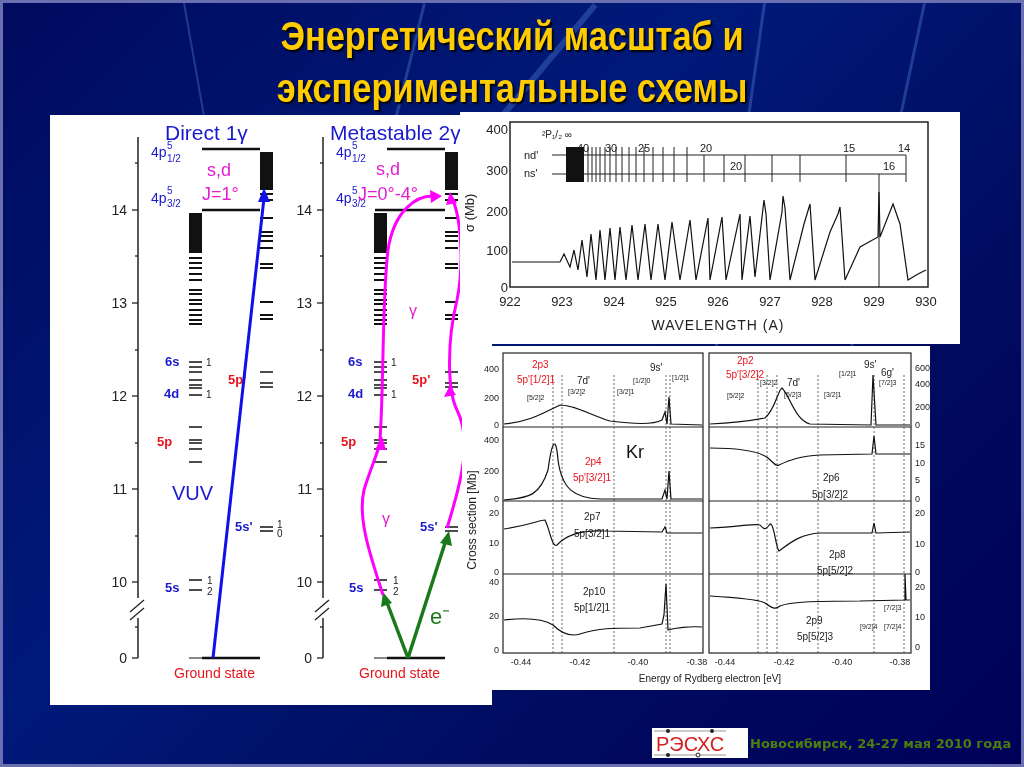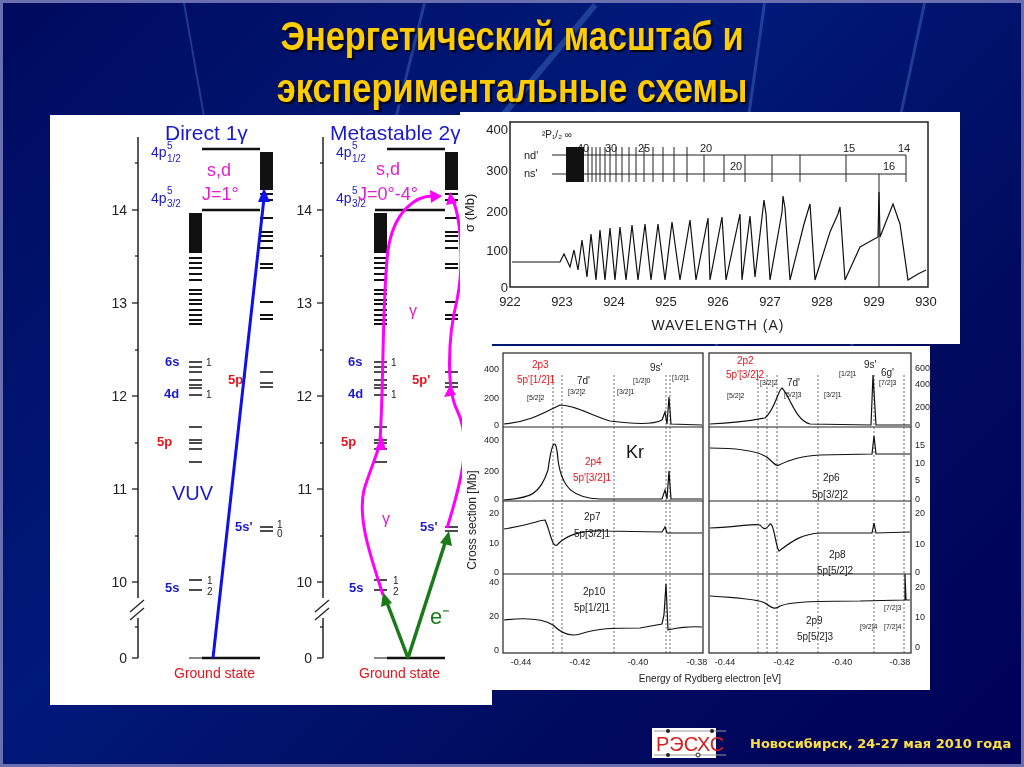--- a/index.html
+++ b/index.html
@@ -2,22 +2,22 @@
 <html><head>
 <meta charset="utf-8">
 <style>
   html,body{margin:0;padding:0;}
   body{width:1024px;height:767px;overflow:hidden;background:#000058;font-family:"Liberation Sans",sans-serif;position:relative;}
   .slide{position:absolute;left:0;top:0;width:1024px;height:767px;background:linear-gradient(135deg,#000a5e 0%,#001a7a 40%,#000c60 70%,#000058 100%);border:3px solid #6a6fb0;box-sizing:border-box;overflow:hidden;}
   .streak{position:absolute;background:rgba(90,140,220,0.35);transform-origin:0 0;}
   .title{position:absolute;left:0;top:10px;width:1024px;text-align:center;color:#ffcc00;font-family:"Liberation Sans",sans-serif;font-weight:bold;font-size:40px;line-height:52px;text-shadow:2px 2px 2px #000;letter-spacing:0px;transform:scaleX(0.86);}
   .panel{position:absolute;background:#fff;}
   svg text{font-family:"Liberation Sans",sans-serif;}
-  .footer-text{position:absolute;left:750px;top:736px;color:#fde047;font-weight:bold;font-size:13px;font-family:"DejaVu Sans",sans-serif;text-align:right;}
-  .logo{position:absolute;left:652px;top:728px;width:64px;height:30px;background:#fff;}
+  .footer-text{position:absolute;left:750px;top:736px;color:#4d7c0f;font-weight:bold;font-size:13px;font-family:"DejaVu Sans",sans-serif;text-align:right;}
+  .logo{position:absolute;left:652px;top:728px;width:96px;height:30px;background:#fff;}
 </style>
 </head>
 <body>
 
 <div class="slide">
   <div class="streak" style="left:420px;top:0;width:3px;height:420px;transform:rotate(14deg);"></div>
   <div class="streak" style="left:590px;top:0;width:6px;height:300px;transform:rotate(40deg);"></div>
   <div class="streak" style="left:760px;top:0;width:3px;height:420px;transform:rotate(8deg);"></div>
   <div class="streak" style="left:920px;top:0;width:3px;height:400px;transform:rotate(12deg);"></div>
   <div class="streak" style="left:180px;top:0;width:2px;height:500px;transform:rotate(-10deg);"></div>

